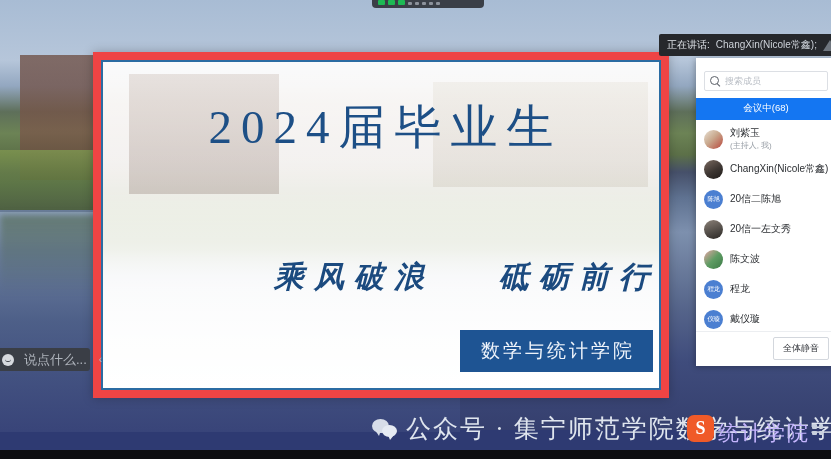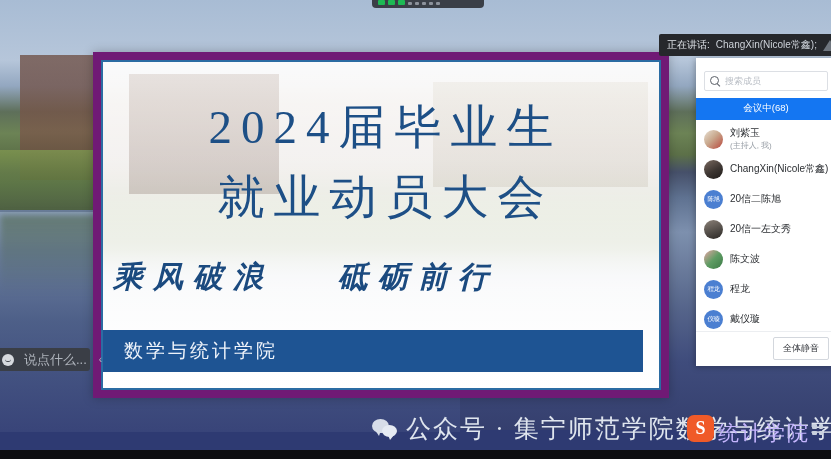--- a/index.html
+++ b/index.html
@@ -78,21 +78,21 @@
   .wave { display: flex; align-items: center; gap: 1px; }
   .wave i {
     display: block; width: 0; height: 0;
     border-left: 7px solid transparent; border-right: 7px solid transparent;
     border-bottom: 11px solid #6f767f;
   }
 
   
   .slide-outer {
     position: absolute; left: 93px; top: 52px; width: 576px; height: 346px;
-    background: #701a75;
+    background: #ef4444;
     padding: 8px;
     box-shadow: 0 0 10px rgba(0,0,0,.25);
     z-index: 10;
   }
   .slide {
     position: relative; width: 100%; height: 100%;
     border: 2px solid #2b6ca3;
     overflow: hidden;
     background: #e9eef4;
   }
@@ -133,34 +133,34 @@
     letter-spacing: 9px;
     line-height: 1.0;
     font-weight: 400;
     text-indent: 9px;
   }
   .title1 { position: absolute; left: 0; right: 0; top: 42px; }
   .title2 { position: absolute; left: 0; right: 0; top: 112px; }
 
   .subtitle {
     position: absolute; left: 0; right: 0; top: 195px;
-    text-align: left;
+    text-align: right;
     color: #1b4a7f;
     font-family: "Liberation Serif", serif;
     font-size: 30px;
     font-style: italic;
     font-weight: 700;
     letter-spacing: 10px;
     text-indent: 10px;
   }
   .subtitle .gap { display: inline-block; width: 30px; }
 
   .pill-row {
-    position: absolute; left: 0; right: 16px; top: 268px;
-    display: flex; justify-content: center; gap: 60px; flex-direction: column;
+    position: absolute; left: 0; right: 6px; top: 268px;
+    display: flex; justify-content: flex-end; gap: 60px;
   }
   .pill {
     background: #1e5493;
     color: #eef3fa;
     font-family: "Liberation Serif", serif;
     font-size: 19px;
     letter-spacing: 3px;
     padding: 8px 18px;
     text-indent: 3px;
     white-space: nowrap;
@@ -348,21 +348,20 @@
         <i></i>
       </span>
   </div>
 
   <div class="slide-outer">
     <div class="slide">
       <div class="slide-photo"></div>
       <div class="slide-veil"></div>
       <div class="slide-content">
         <div class="title-line title1">2024届毕业生</div>
-        <div class="title-line title2">就业动员大会</div>
         <div class="subtitle">
           <span>乘风破浪</span>
           <span class="gap"></span>
           <span>砥砺前行</span>
         </div>
         <div class="pill-row">
           <div class="pill">数学与统计学院</div>
         </div>
       </div>
     </div>

